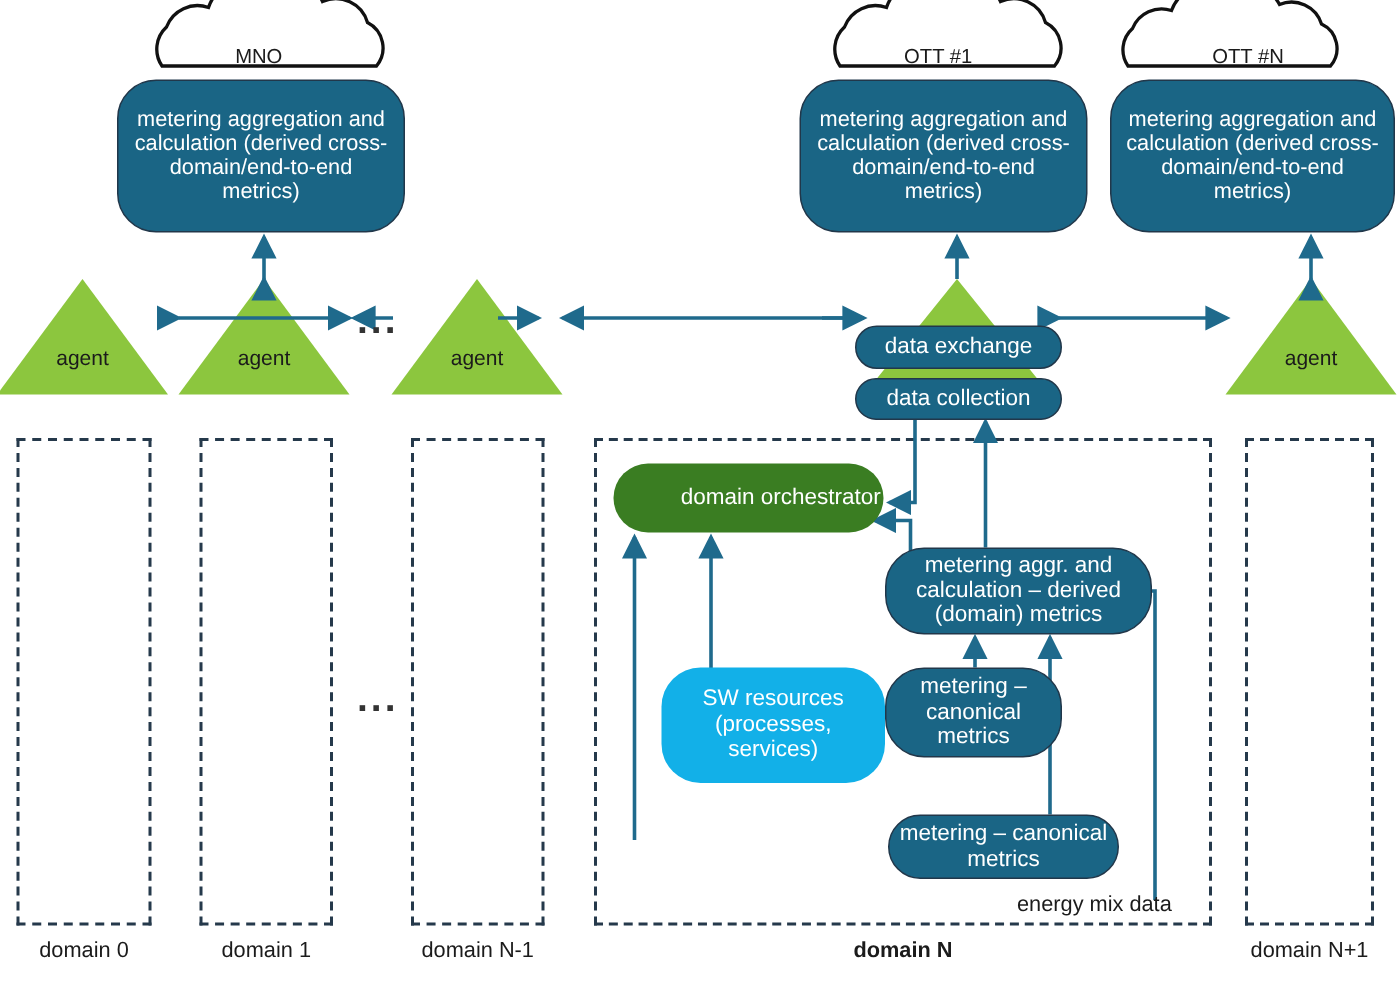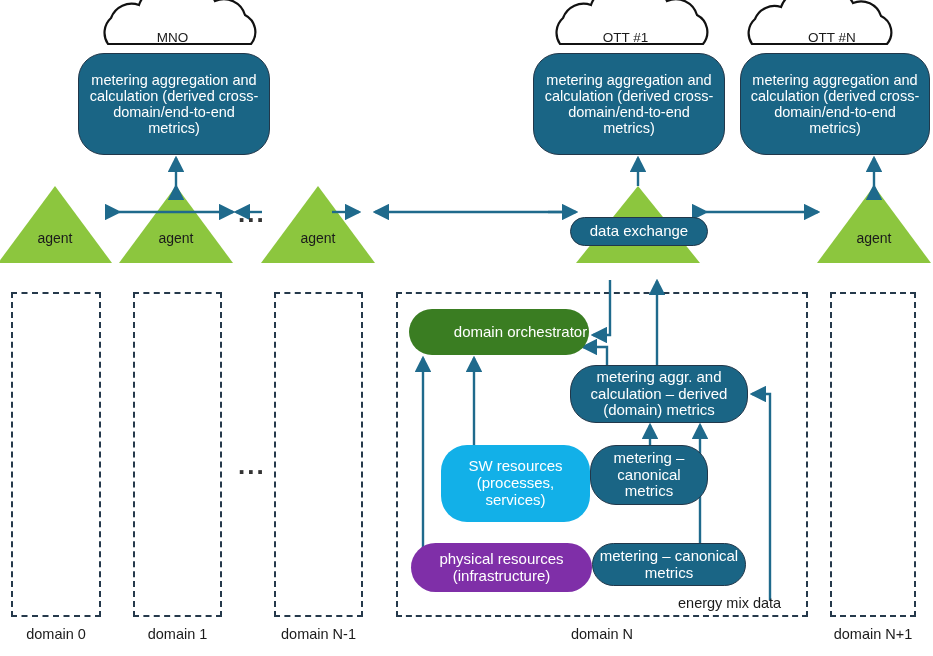--- a/index.html
+++ b/index.html
@@ -119,37 +119,37 @@
 
       <line x1="650" y1="445" x2="650" y2="425"></line>
 
       <line x1="700" y1="543" x2="700" y2="425"></line>
 
       <path d="M770 600 L770 394 L752 394"></path>
     </g>
   </svg>
 
   <div class="box teal" style="left:570px;top:197px;width:138px;height:29px;font-size:15px;margin-top:20px;">data exchange</div>
+  <div class="box teal" style="left:570px;top:252px;width:138px;height:28px;font-size:15px;">data collection</div>
 
   <div class="box green" style="left:409px;top:309px;width:180px;height:46px;font-size:15px;">domain orchestrator</div>
 
-  <div class="box teal" style="left:570px;top:365px;width:178px;height:58px;font-size:15px;padding:0 6px;">metering aggr. and calculation – derived (domain) metrics</div>
+  <div class="box teal" style="left:590px;top:365px;width:178px;height:58px;font-size:15px;padding:0 6px;">metering aggr. and calculation – derived (domain) metrics</div>
 
   <div class="box cyan" style="left:441px;top:445px;width:149px;height:77px;font-size:15px;padding:0 6px;">SW resources (processes, services)</div>
 
   <div class="box teal" style="left:590px;top:445px;width:118px;height:60px;font-size:15px;padding:0 4px;">metering – canonical metrics</div>
 
-  <div class="box purple" style="left:411px;top:543px;width:181px;height:49px;font-size:15px;padding:0 6px;">physical resources (infrastructure)</div>
 
   <div class="box teal" style="left:592px;top:543px;width:154px;height:43px;font-size:15px;padding:0 4px;">metering – canonical metrics</div>
 
   <div class="energy" style="left:678px;top:595px;">energy mix data</div>
 
   <div class="ellipsis" style="left:238px;top:198px;">...</div>
   <div class="ellipsis" style="left:238px;top:450px;">...</div>
 
   <div class="dlabel" style="left:11px;top:626px;width:90px;">domain 0</div>
   <div class="dlabel" style="left:133px;top:626px;width:89px;">domain 1</div>
   <div class="dlabel" style="left:274px;top:626px;width:89px;text-align:center;">domain N-1</div>
-  <div class="dlabel" style="left:396px;top:626px;width:412px;">domain N</div>
+  <div class="dlabel" style="left:396px;top:626px;width:412px;font-weight:bold;">domain N</div>
   <div class="dlabel" style="left:826px;top:626px;width:94px;">domain N+1</div>
 
 </div>
 
 </body></html>

